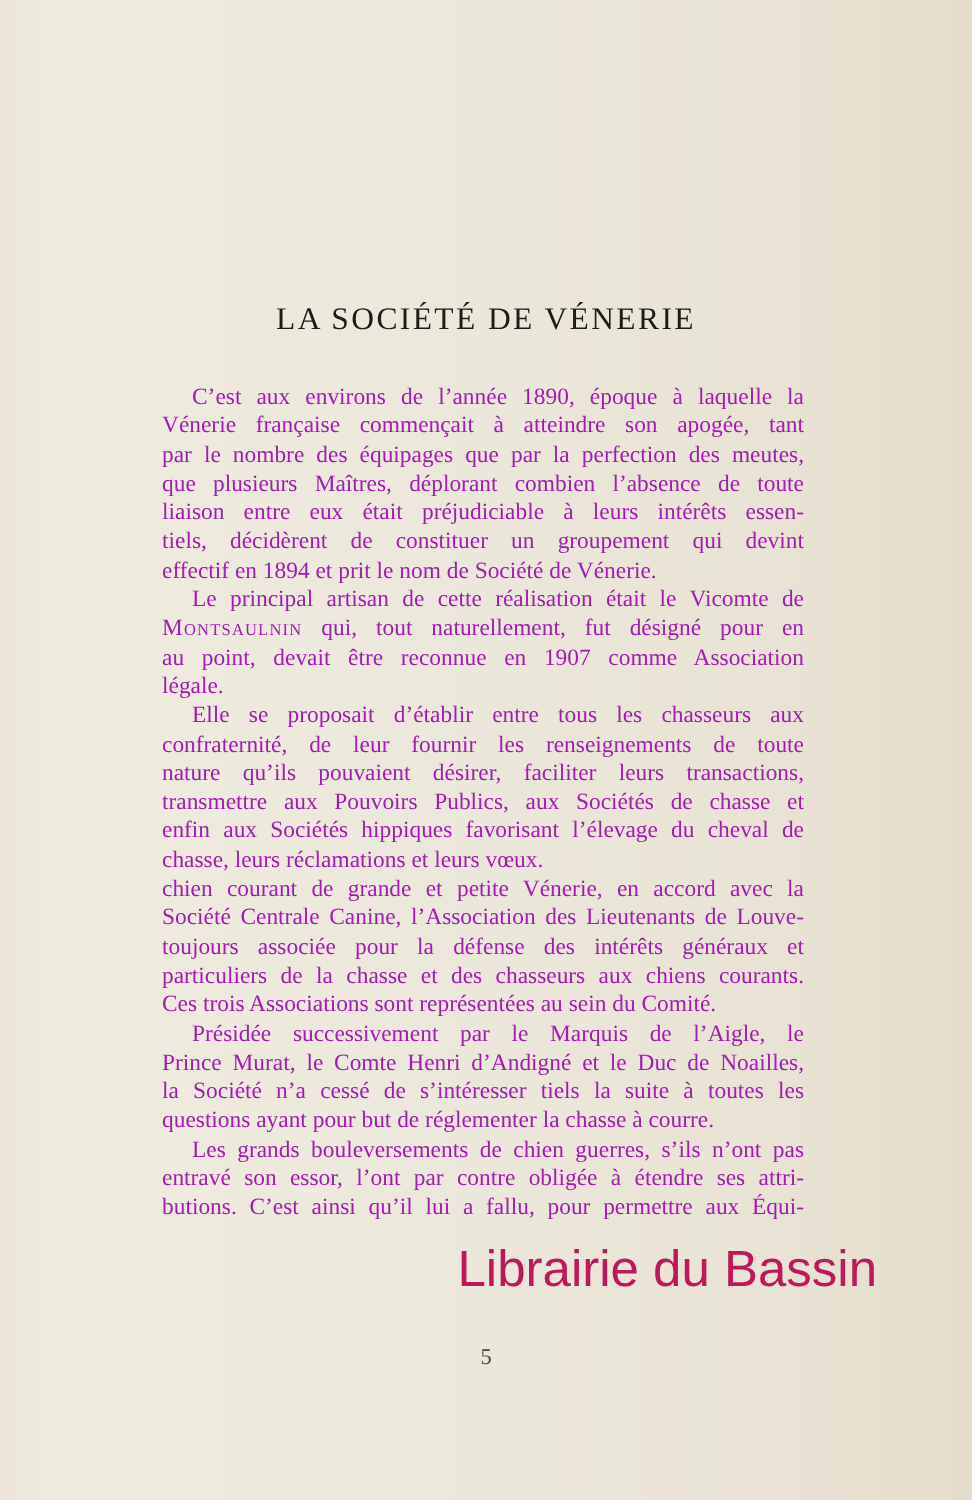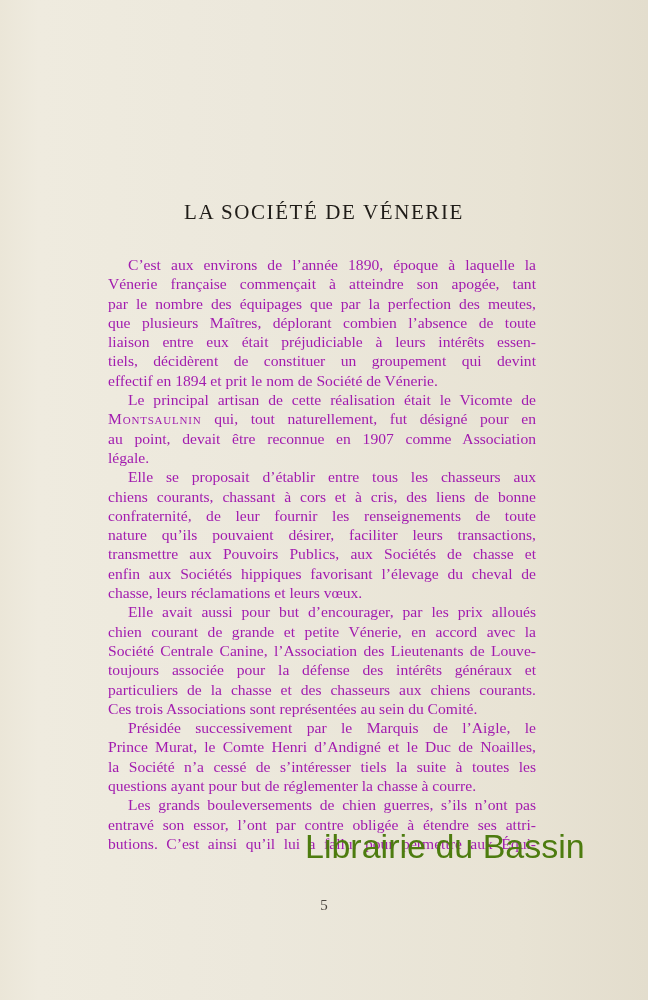--- a/index.html
+++ b/index.html
@@ -69,21 +69,21 @@
       font-family: "Liberation Serif", "DejaVu Serif", serif;
       font-size: 15px;
       color: #4a453e;
     }
     .watermark {
       position: absolute;
       left: 305px;
       top: 826px;
       font-family: "Liberation Sans", "DejaVu Sans", sans-serif;
       font-size: 34px;
-      color: #4d7c0f;
+      color: #be185d;
       letter-spacing: 0px;
       white-space: nowrap;
       line-height: 40px;
     }
   </style>
 </head>
 <body>
 
 <div class="page">
   <h1 class="title">LA SOCIÉTÉ DE VÉNERIE</h1>
@@ -96,28 +96,26 @@
     <span class="line">liaison entre eux était préjudiciable à leurs intérêts essen-</span>
     <span class="line">tiels, décidèrent de constituer un groupement qui devint</span>
     <span class="line last">effectif en 1894 et prit le nom de Société de Vénerie.</span>
 
     <span class="line indent">Le principal artisan de cette réalisation était le Vicomte de</span>
     <span class="line"><span class="smallcaps">Montsaulnin</span><span> qui, tout naturellement, fut désigné pour en</span></span>
     <span class="line">au point, devait être reconnue en 1907 comme Association</span>
     <span class="line last">légale.</span>
 
     <span class="line indent">Elle se proposait d’établir entre tous les chasseurs aux</span>
-    <span class="line">chiens courants, chassant à cors et à cris, des liens de bonne</span>
     <span class="line">confraternité, de leur fournir les renseignements de toute</span>
     <span class="line">nature qu’ils pouvaient désirer, faciliter leurs transactions,</span>
     <span class="line">transmettre aux Pouvoirs Publics, aux Sociétés de chasse et</span>
     <span class="line">enfin aux Sociétés hippiques favorisant l’élevage du cheval de</span>
     <span class="line last">chasse, leurs réclamations et leurs vœux.</span>
 
-    <span class="line indent">Elle avait aussi pour but d’encourager, par les prix alloués</span>
     <span class="line">chien courant de grande et petite Vénerie, en accord avec la</span>
     <span class="line">Société Centrale Canine, l’Association des Lieutenants de Louve-</span>
     <span class="line">toujours associée pour la défense des intérêts généraux et</span>
     <span class="line">particuliers de la chasse et des chasseurs aux chiens courants.</span>
     <span class="line last">Ces trois Associations sont représentées au sein du Comité.</span>
 
     <span class="line indent">Présidée successivement par le Marquis de l’Aigle, le</span>
     <span class="line">Prince Murat, le Comte Henri d’Andigné et le Duc de Noailles,</span>
     <span class="line">la Société n’a cessé de s’intéresser tiels la suite à toutes les</span>
     <span class="line last">questions ayant pour but de réglementer la chasse à courre.</span>

